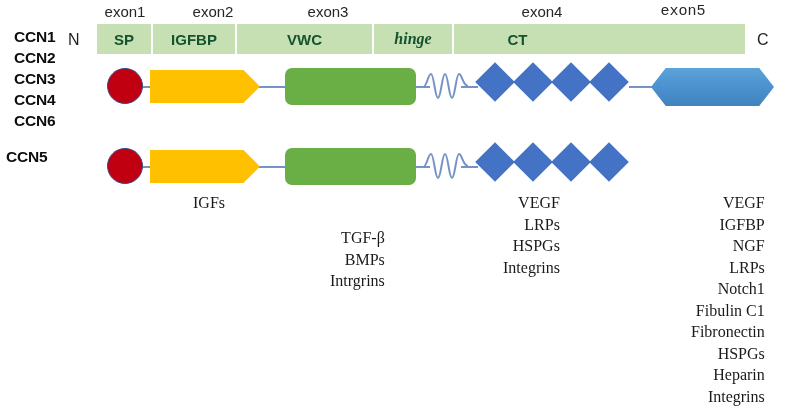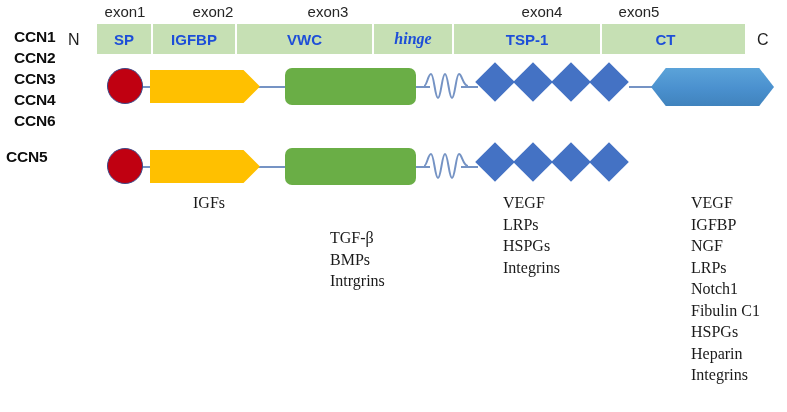--- a/index.html
+++ b/index.html
@@ -66,21 +66,21 @@
   .domain-cell {
     height: 100%;
     display: flex;
     align-items: center;
     justify-content: center;
     box-sizing: border-box;
     border-right: 2px solid #ffffff;
     font-family: "Liberation Sans", sans-serif;
     font-weight: bold;
     font-size: 15px;
-    color: #1d4ed8;
+    color: #14532d;
     white-space: nowrap;
   }
   .domain-cell:last-child { border-right: none; }
   .domain-cell.hinge {
     font-family: "Liberation Serif", serif;
     font-style: italic;
     font-weight: bold;
     font-size: 16px;
   }
 
@@ -137,45 +137,44 @@
 
   
   .partner-list {
     position: absolute;
     font-family: "Liberation Serif", serif;
     font-size: 16px;
     color: #1a1a1a;
     line-height: 21.5px;
     white-space: nowrap;
   }
-  .partner-list div { white-space: nowrap; }
+  .partner-list div { white-space: nowrap; text-align: right; }
 </style>
 </head>
 <body>
 
 <div id="figure">
 
   <div id="exon-labels">
       <div class="abs exon-label" style="left: 97px; top: 3px; width: 56px;">exon1</div>
       <div class="abs exon-label" style="left: 178px; top: 3px; width: 70px;">exon2</div>
       <div class="abs exon-label" style="left: 285px; top: 3px; width: 86px;">exon3</div>
       <div class="abs exon-label" style="left: 497px; top: 3px; width: 90px;">exon4</div>
-      <div class="abs exon-label" style="left: 599px; top: 3px; width: 80px;">exon5</div>
+      <div class="abs exon-label" style="left: 643px; top: 3px; width: 80px; font-family: Liberation Mono, monospace;">exon5</div>
     </div>
 
   <div class="abs terminus" style="left:68px; top:30px;">N</div>
 
   <div class="abs terminus" style="left:757px; top:30px;">C</div>
 
   <div id="domain-bar">
       <div class="domain-cell" style="width: 56px;">SP</div>
       <div class="domain-cell" style="width: 84px;">IGFBP</div>
       <div class="domain-cell" style="width: 137px;">VWC</div>
       <div class="domain-cell hinge" style="width: 80px;">hinge</div>
-      <div class="domain-cell" style="width: 148px;">TSP-1</div>
       <div class="domain-cell" style="width: 127px;">CT</div>
     </div>
 
   <div class="abs" style="left:14px; top:26px;">
     <div class="family-label">CCN1</div>
     <div class="family-label">CCN2</div>
     <div class="family-label">CCN3</div>
     <div class="family-label">CCN4</div>
     <div class="family-label">CCN6</div>
   </div>
@@ -254,19 +253,20 @@
         <div>HSPGs</div>
         <div>Integrins</div>
       </div>
       <div class="partner-list" style="left: 691px; top: 192px;">
         <div>VEGF</div>
         <div>IGFBP</div>
         <div>NGF</div>
         <div>LRPs</div>
         <div>Notch1</div>
         <div>Fibulin C1</div>
+        <div>Fibronectin</div>
         <div>HSPGs</div>
         <div>Heparin</div>
         <div>Integrins</div>
       </div>
     </div>
 
 </div>
 
 </body></html>

